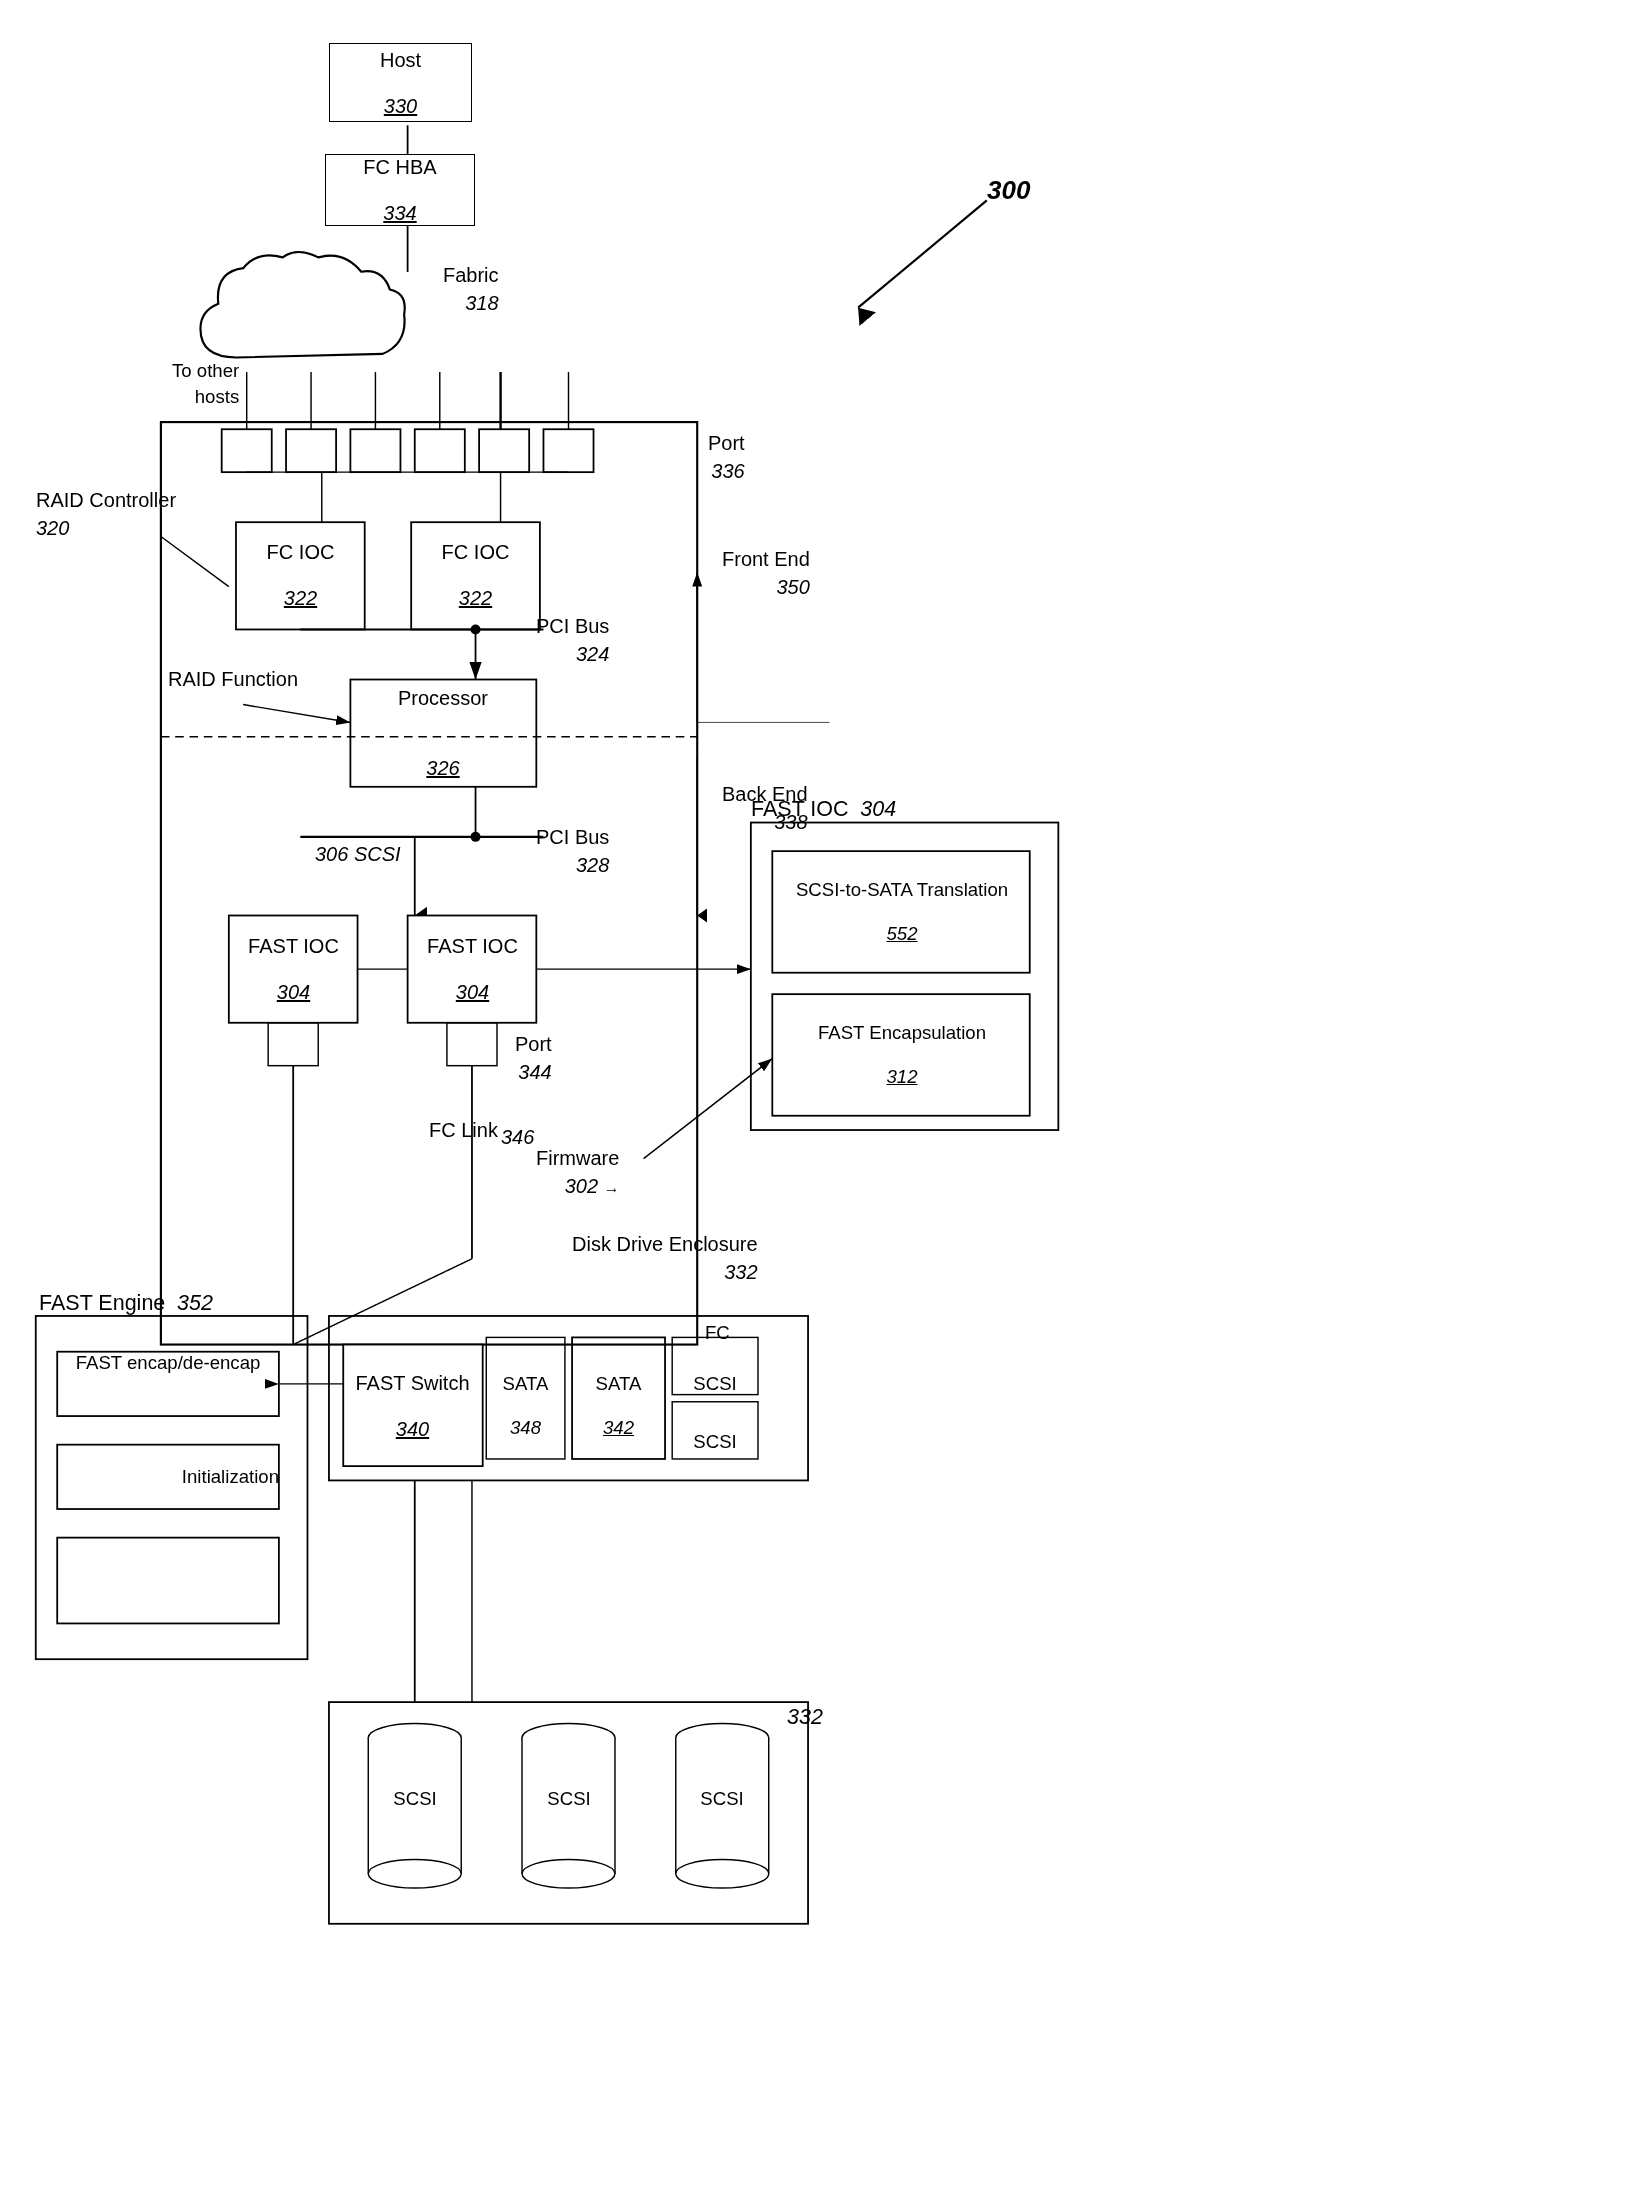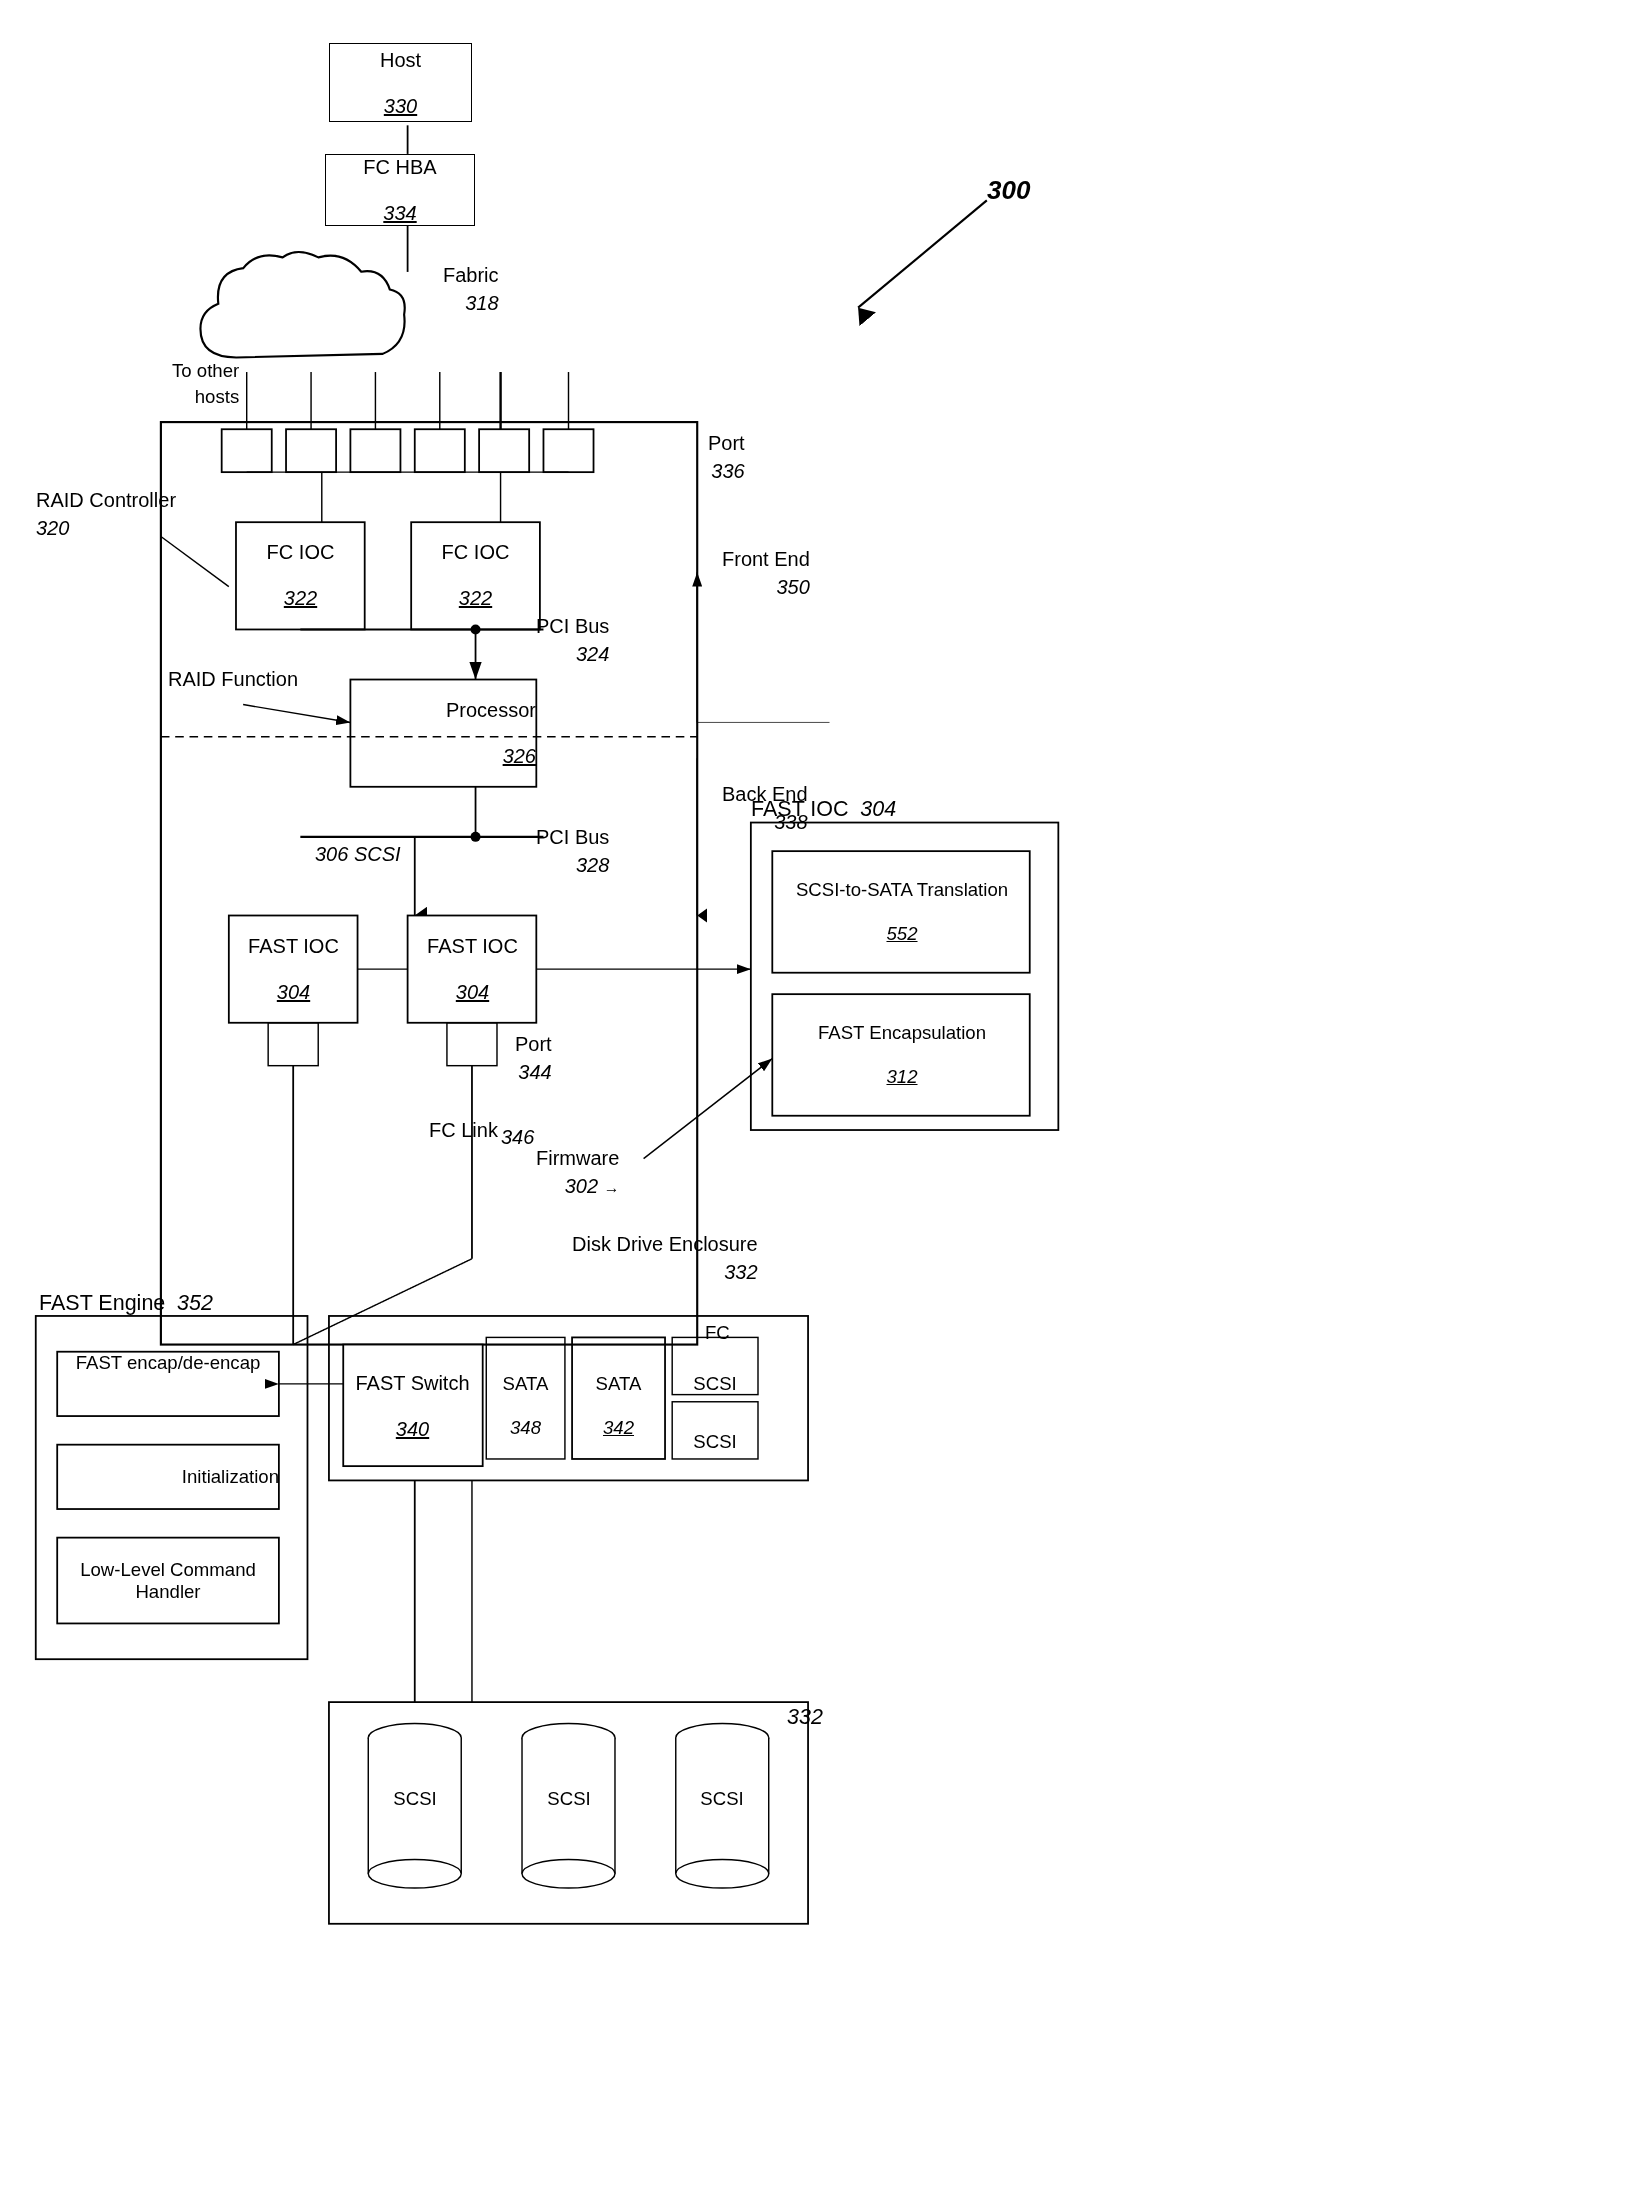--- a/index.html
+++ b/index.html
@@ -269,21 +269,21 @@
 <div class="label" style="left:536px; top:612px;">
   <span>PCI Bus</span><br>
   <span style="font-style:italic">324</span>
 </div>
 
 <div class="label" style="left:168px; top:665px;">
   <span>RAID
 Function</span>
 </div>
 
-<div style="position:absolute; left:350px; top:680px; width:186px; height:107px; display:flex; flex-direction:column; align-items:flex-end; justify-content:center; font-size:20px; text-align:center;">
+<div style="position:absolute; left:350px; top:680px; width:186px; height:107px; display:flex; flex-direction:column; align-items:center; justify-content:center; font-size:20px; text-align:center;gap:12px;">
   <span>Processor</span>
       <br>
   <span style="font-style:italic;text-decoration:underline">326</span>
 </div>
 
 <div class="label" style="left:536px; top:823px;">
   <span>PCI Bus</span><br>
   <span style="font-style:italic">328</span>
 </div>
 
@@ -396,24 +396,20 @@
 </div>
 
 <div style="position:absolute; left:57px; top:1352px; width:222px; height:64px; display:flex; align-items:flex-start; justify-content:center; font-size:18.6px; text-align:center;">
   <span>FAST encap/de-encap</span>
 </div>
 
 <div style="position:absolute; left:57px; top:1445px; width:222px; height:64px; display:flex; align-items:center; justify-content:flex-end; font-size:18.6px; text-align:center;">
   <span>Initialization</span>
 </div>
 
-<div style="position:absolute; left:57px; top:1538px; width:222px; height:86px; display:flex; align-items:center; justify-content:center; font-size:18.6px; text-align:center;">
-  <span>Low-Level Command
-Handler</span>
-</div>
 
 <div class="label" style="left:787px; top:1702px; font-style:italic; font-size:21.5px;">
   <span>332</span>
 </div>
 
 <div style="position:absolute; left:390px; top:1788px; font-size:18.6px; text-align:center; width:50px;">
   <span>SCSI</span>
 </div>
 <div style="position:absolute; left:544px; top:1788px; font-size:18.6px; text-align:center; width:50px;">
   <span>SCSI</span>

